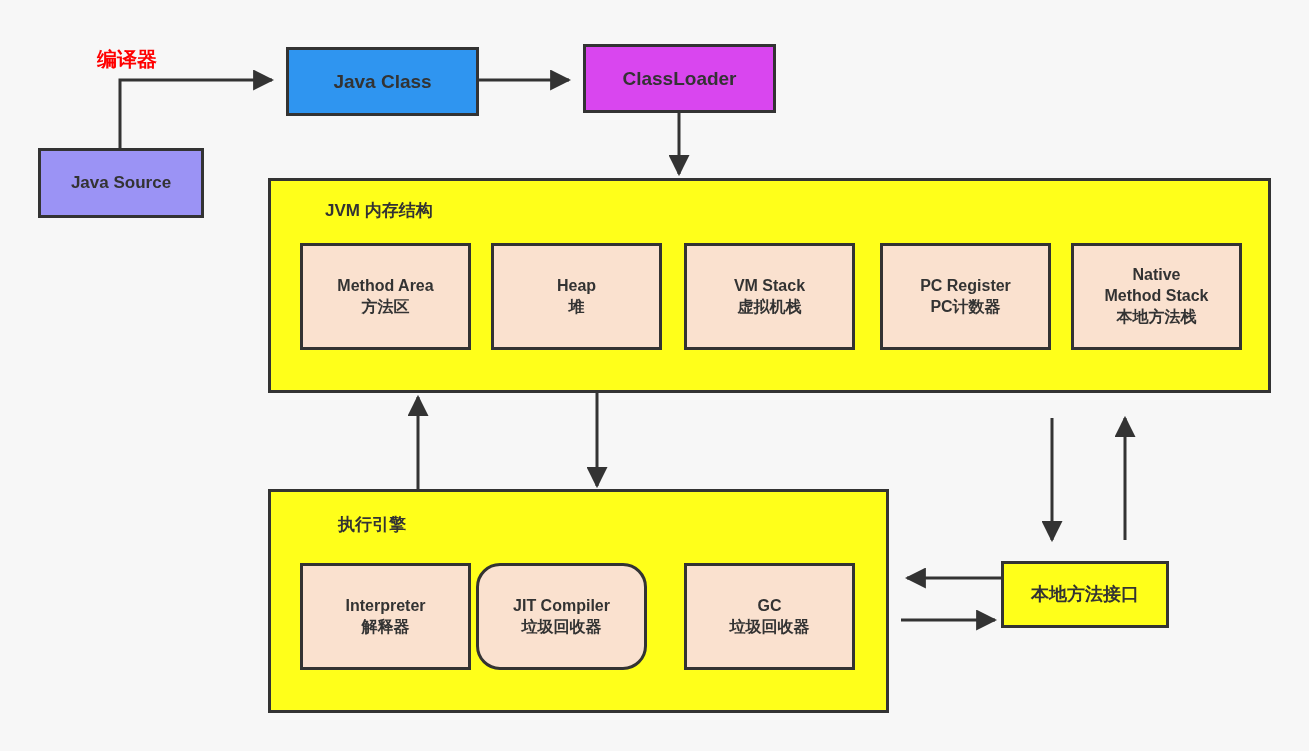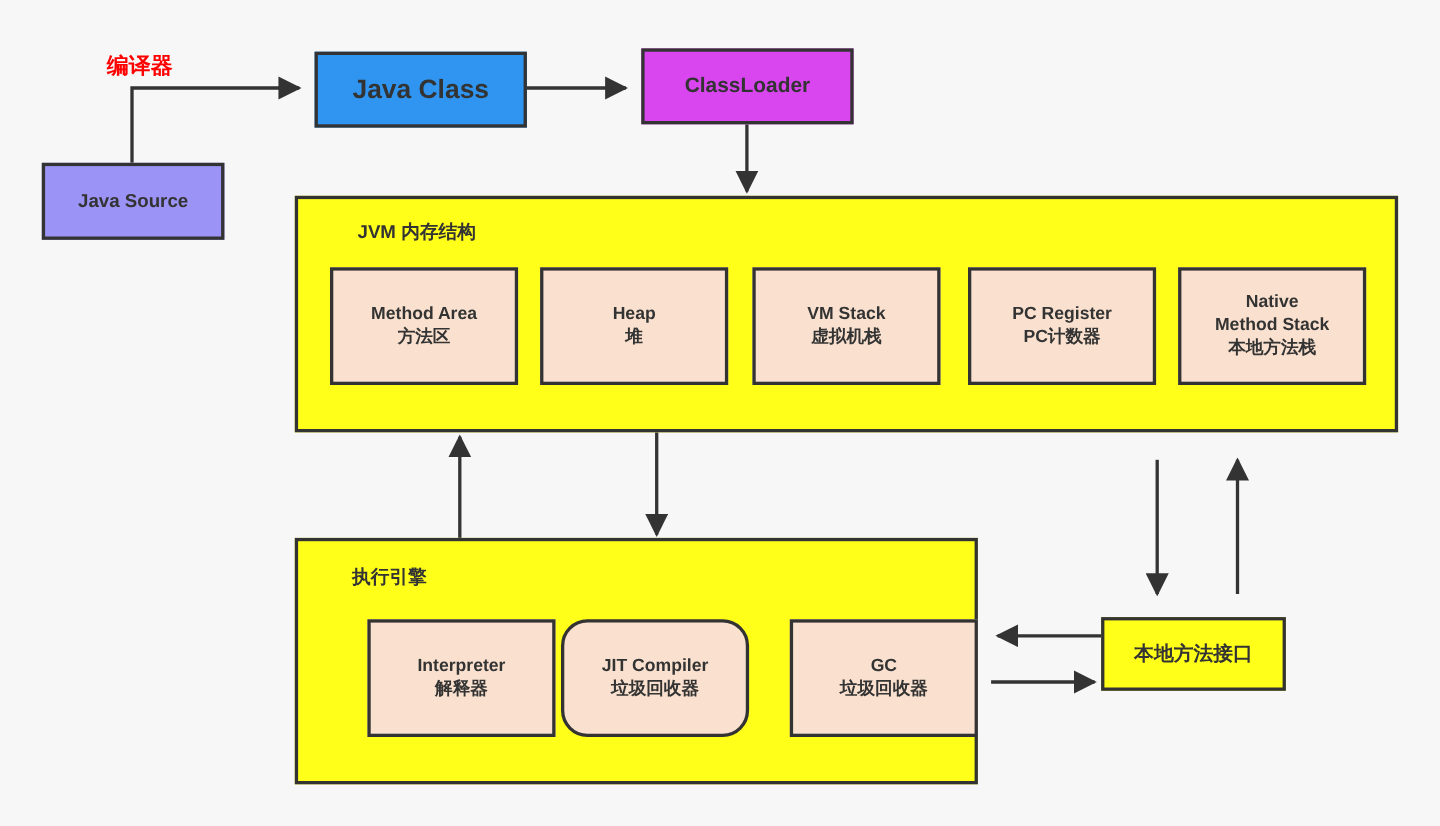--- a/index.html
+++ b/index.html
@@ -37,21 +37,21 @@
 
   
   #java-source {
     left: 38px; top: 148px; width: 166px; height: 70px;
     background: #9b93f5;
     font-size: 17px;
   }
   #java-class {
     left: 286px; top: 47px; width: 193px; height: 69px;
     background: #2f95f0;
-    font-size: 24px;
+    font-size: 19px;
     text-align: right;
   }
   #class-loader {
     left: 583px; top: 44px; width: 193px; height: 69px;
     background: #d946ef;
     font-size: 19px;
   }
   #native-interface {
     left: 1001px; top: 561px; width: 168px; height: 67px;
     background: #ffff1a;
@@ -70,42 +70,42 @@
   #exec-engine-container { left: 268px; top: 489px; width: 621px; height: 224px; }
 
   .container-title {
     position: absolute;
     font-size: 17px;
     font-weight: bold;
     color: #333333;
     white-space: nowrap;
   }
   #jvm-memory-title { left: 325px; top: 199px; }
-  #exec-engine-title { left: 320px; top: 513px; }
+  #exec-engine-title { left: 338px; top: 513px; }
 
   
   .inner-box {
     position: absolute;
     box-sizing: border-box;
     border: 3px solid #333333;
     background: #fae1cf;
     display: flex;
     flex-direction: column;
     align-items: center;
     justify-content: center;
     text-align: center;
     color: #333333;
     font-weight: bold;
     font-size: 16px;
     line-height: 1.3;
     top: 243px;
     width: 171px;
     height: 107px;
   }
-  .inner-box.exec { top: 563px; margin-left: 34px; }
+  .inner-box.exec { top: 563px; }
   .inner-box .ln { display: block; white-space: nowrap; }
 
   #box-method-area { left: 300px; }
   #box-heap        { left: 491px; }
   #box-vm-stack    { left: 684px; }
   #box-pc-register { left: 880px; }
   #box-native-stack{ left: 1071px; }
 
   #box-interpreter { left: 300px; }
   #box-jit         { left: 476px; border-radius: 24px; }

